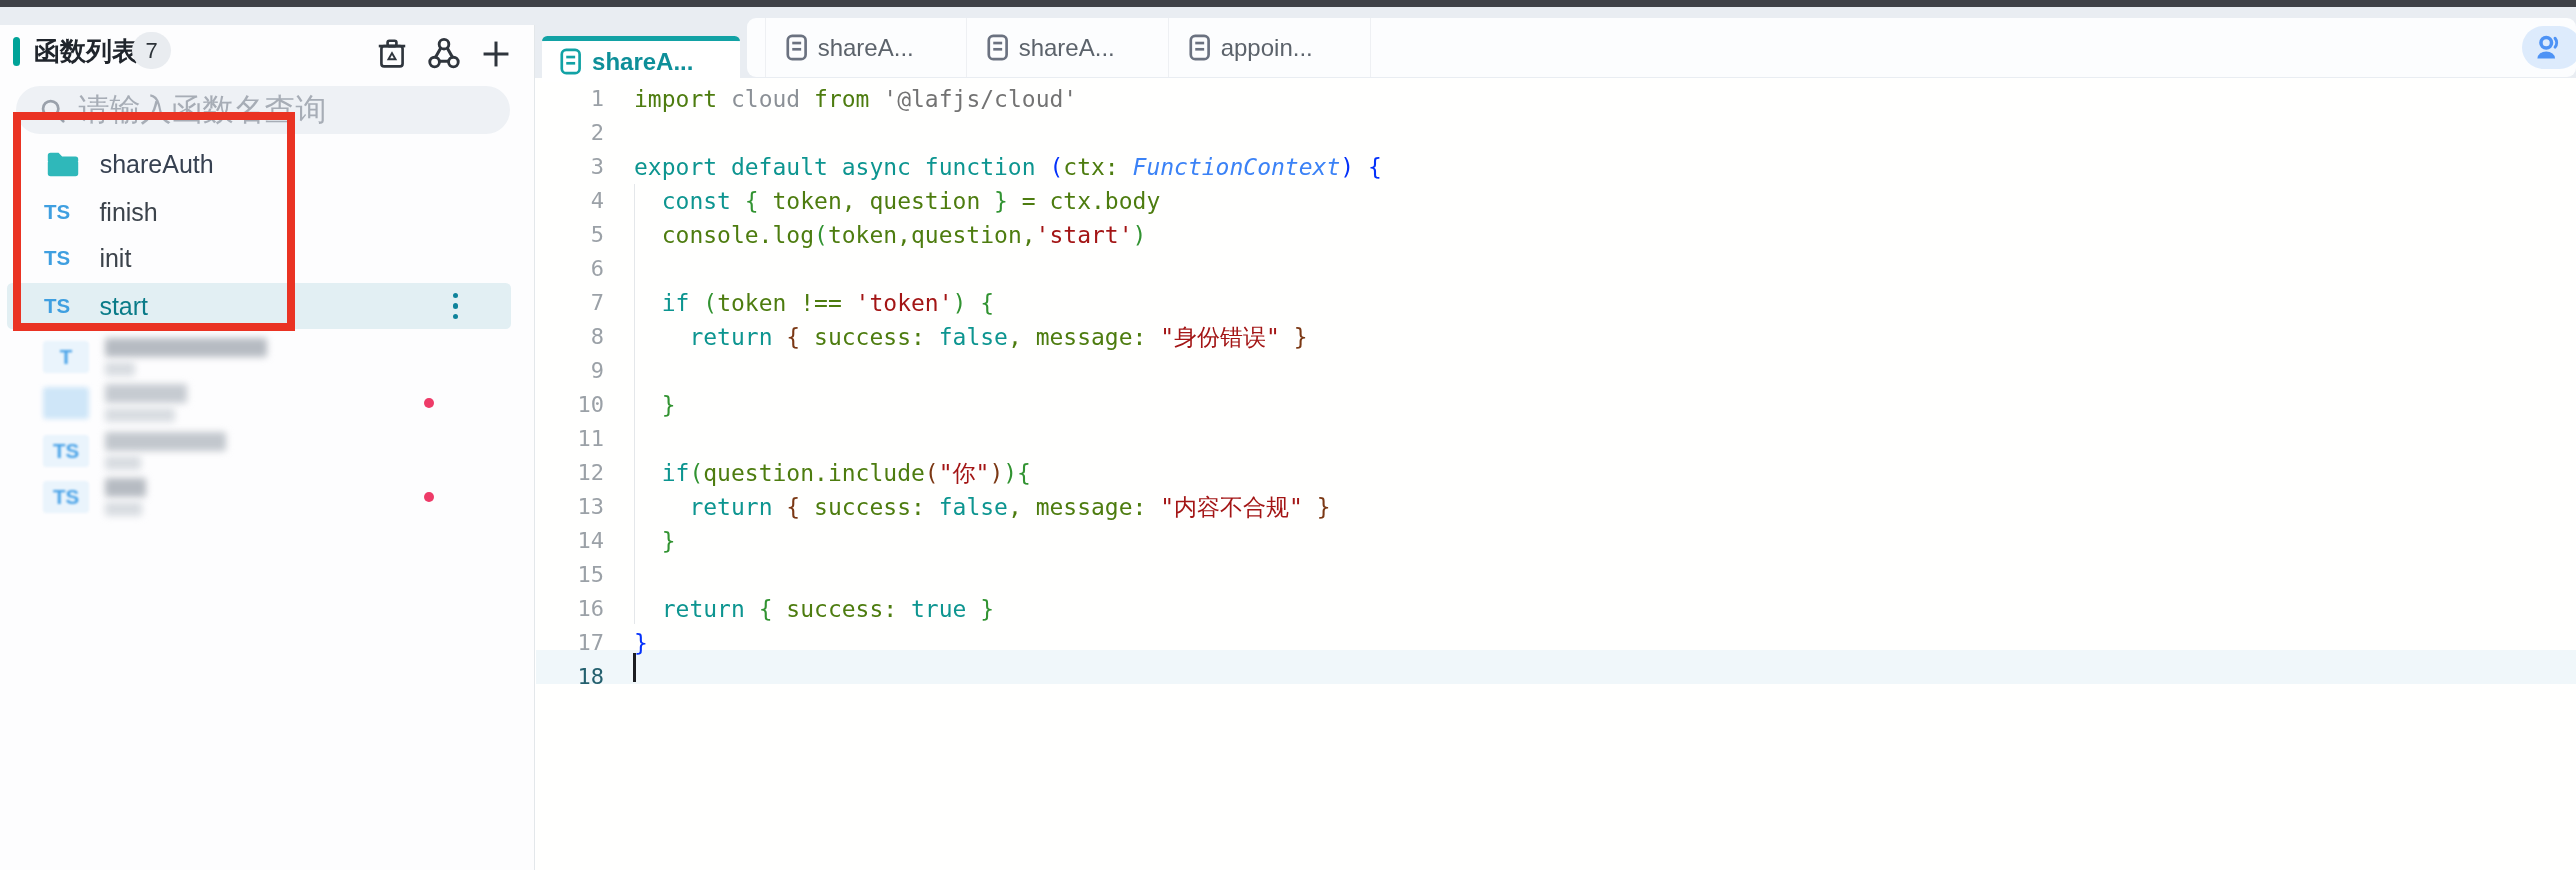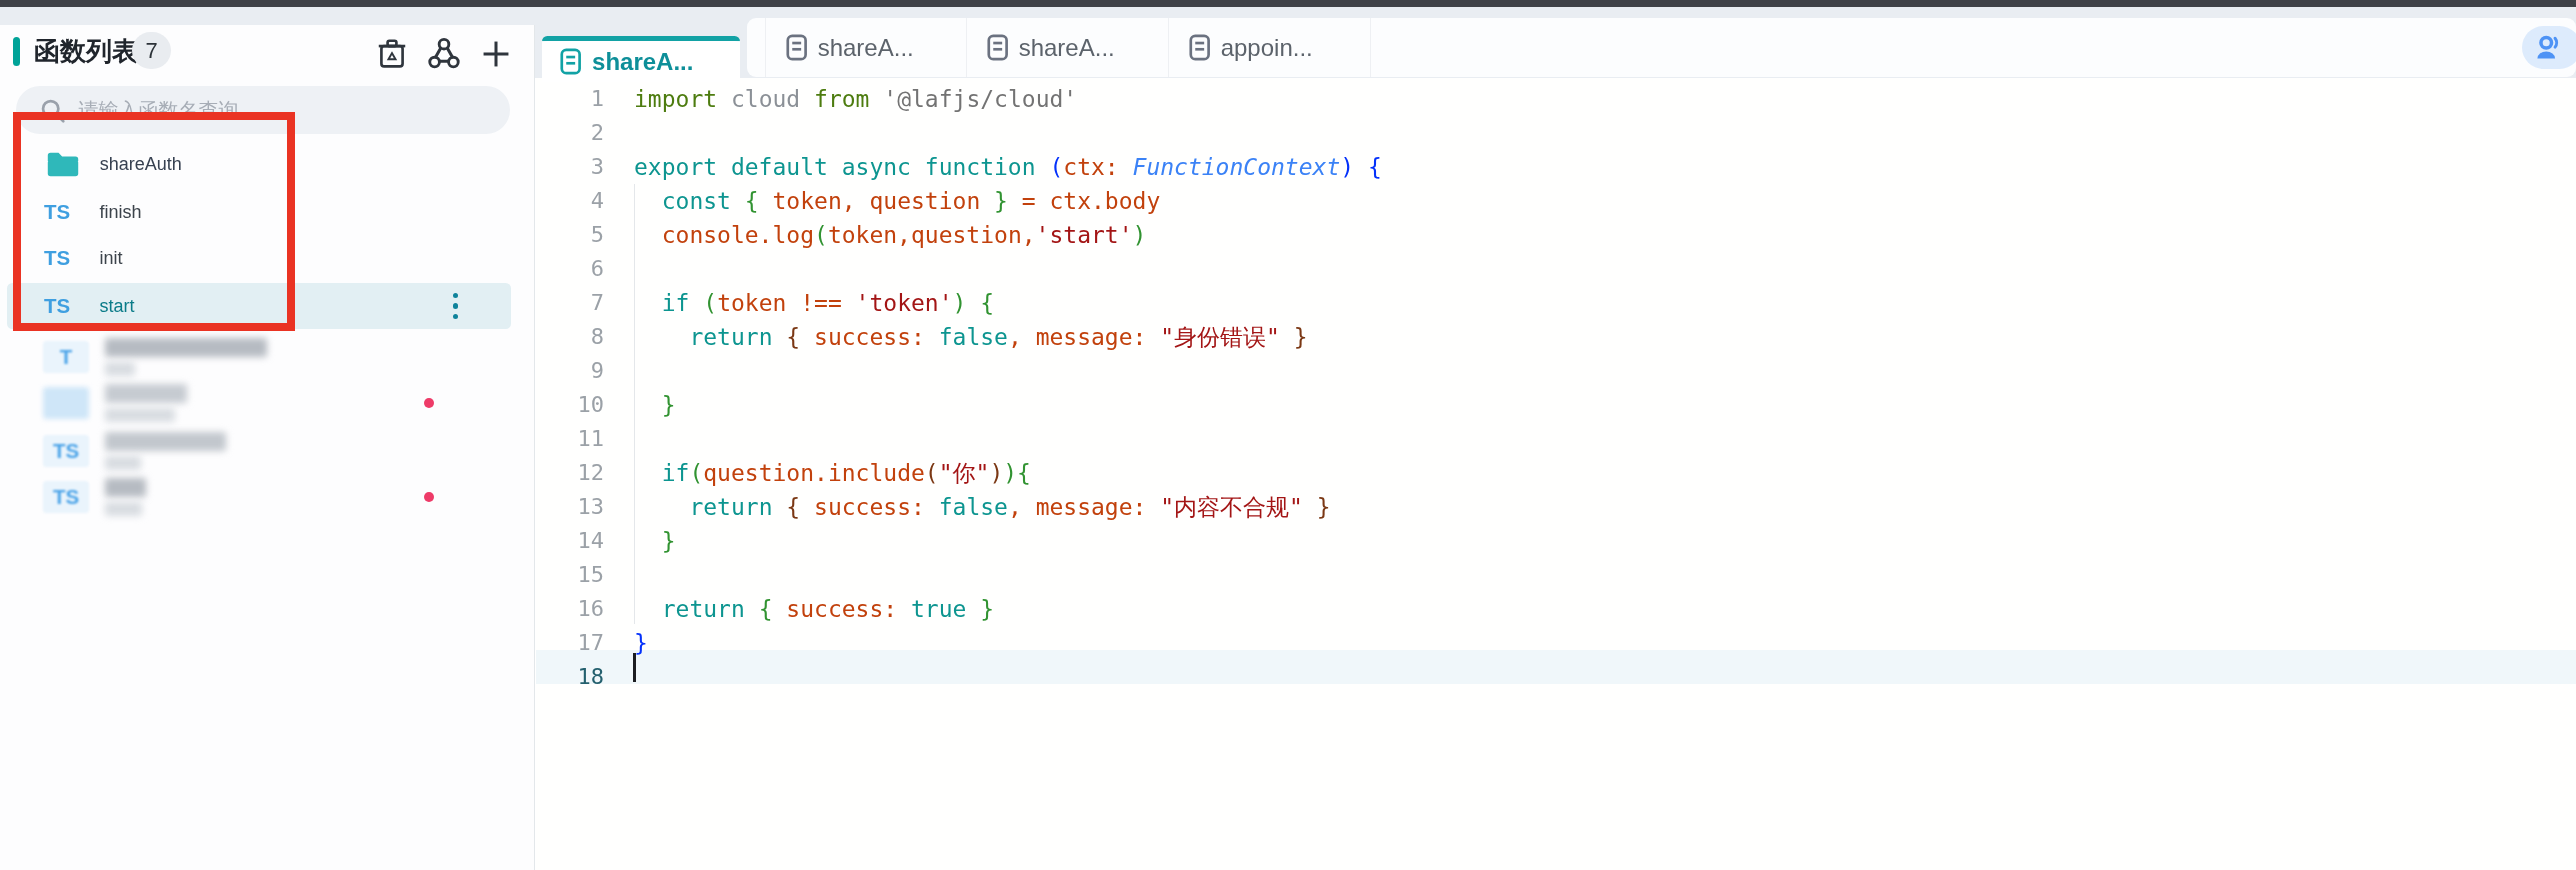--- a/index.html
+++ b/index.html
@@ -18,25 +18,25 @@
   #sb-title { left:34px; top:34px; font-size:26px; font-weight:700; color:#20252c; }
   #sb-count { left:132px; top:32px; min-width:39px; height:37px; border-radius:18.7px;
               background:#e9ecf0; color:#2c3238; font-size:22px; display:flex;
               align-items:center; justify-content:center; padding:0 10.7px; }
   .sb-tool { top:36px; width:36px; height:36px; display:flex; align-items:center;
              justify-content:center; color:#2f353d; cursor:pointer; }
   #tool-trash { left:374px; } #tool-deps { left:426px; } #tool-add { left:478px; }
 
   #search { left:16px; top:86px; width:494px; height:48px; border-radius:24px;
             background:#eef1f5; display:flex; align-items:center; padding-left:23px; }
-  #search-ph { color:#a7adb6; font-size:20px; margin-left:12.5px; }
+  #search-ph { color:#a7adb6; font-size:31px; margin-left:12.5px; }
 
   .row { left:7.1px; width:504px; height:46px; display:flex; align-items:center;
          border-radius:5.3px; }
-  .row-label { font-size:18px; color:#3c434b; }
+  .row-label { font-size:25px; color:#3c434b; }
   .ts-badge { font-size:20.5px; font-weight:700; color:#3f9fe0; width:41px; text-align:left;
               margin-left:37px; flex:none; }
   .fn-label { margin-left:14.3px; }
   #row-folder { top:141px; }
   #row-finish { top:189px; } #row-init { top:235px; }
   #row-start { top:283px; background:#e2eff3; }
   #row-start .fn-label { color:#0a7b88; }
   #kebab { margin-left:auto; margin-right:53px; display:flex; flex-direction:column; gap:5.3px; }
   #kebab span { width:5.3px; height:5.3px; border-radius:50%; background:#0f839b; display:block; }
   #folder-icon { margin-left:39px; flex:none; }
@@ -78,21 +78,21 @@
   #editor { left:536px; top:78px; width:2040px; height:792px; background:#fffffe; }
   #gutter { left:536px; top:82px; width:68px; }
   .gut { height:34px; line-height:34px; text-align:right;
          font-family:"DejaVu Sans Mono", monospace; font-size:22px; color:#9ba1a7; }
   .gut.active { color:#24606e; }
   #code { left:634px; top:82px; }
   .cl { height:34px; line-height:34px; white-space:pre;
         font-family:"DejaVu Sans Mono", monospace; font-size:23px; color:#24292e; }
   .tk-kw  { color:#0d9590; } .tk-ty  { color:#3b82f6;font-style:italic; } .tk-str { color:#a31515; }
   .tk-b1  { color:#0431fa; } .tk-b2  { color:#319331; } .tk-b3  { color:#7b3814; }
-  .tk-def { color:#c2410c;margin-top:41px; }
+  .tk-def { color:#4d7c0f;margin-top:41px; }
   .tk-fkw { color:#4d7c0f; } .tk-fvar{ color:#8b9096; } .tk-fstr{ color:#737373; }
   #indent-guide { left:634px; top:184px; width:0.9px; height:440px; background:#e4e7ea; }
   #curline { left:536px; top:650px; width:2040px; height:34px; background:#f0f7fa; }
   #cursor { left:633px; top:653px; width:2.7px; height:29px; background:#1c1e21; }
 
   svg { display:block; }
 </style>
 </head>
 <body>
 

